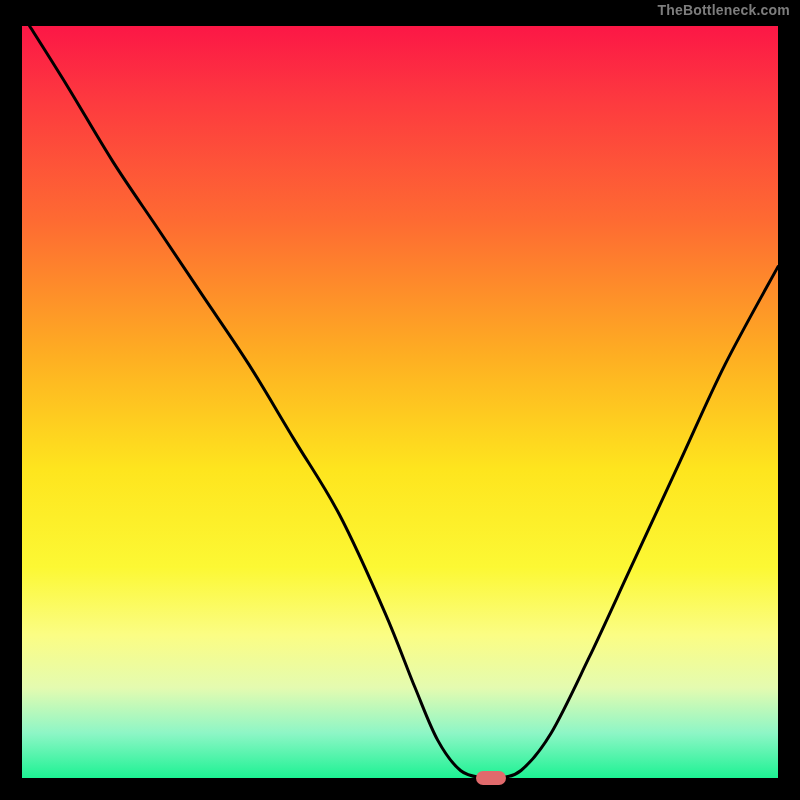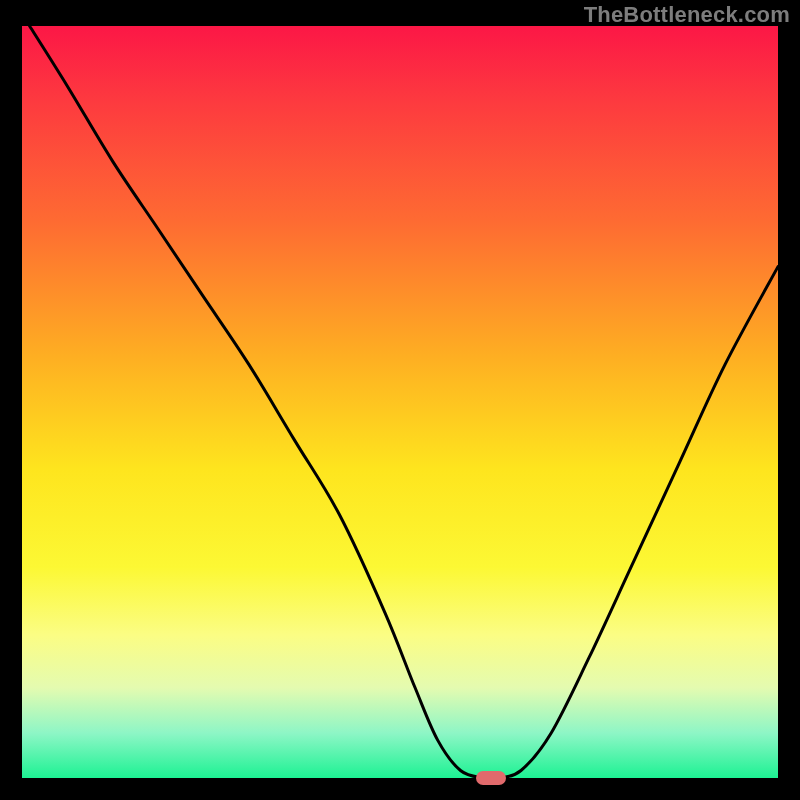--- a/index.html
+++ b/index.html
@@ -16,21 +16,21 @@
     top: 0;
     width: 800px;
     height: 800px;
     background: #000;
   }
   .watermark {
     position: absolute;
     top: 2px;
     right: 10px;
     font-family: Arial, Helvetica, sans-serif;
-    font-size: 22px;
+    font-size: 14px;
     font-weight: 600;
     color: #7d7d7d;
     letter-spacing: 0.2px;
     text-align: center;
   }
   .plot-area {
     position: absolute;
     left: 22px;
     top: 26px;
     width: 756px;

